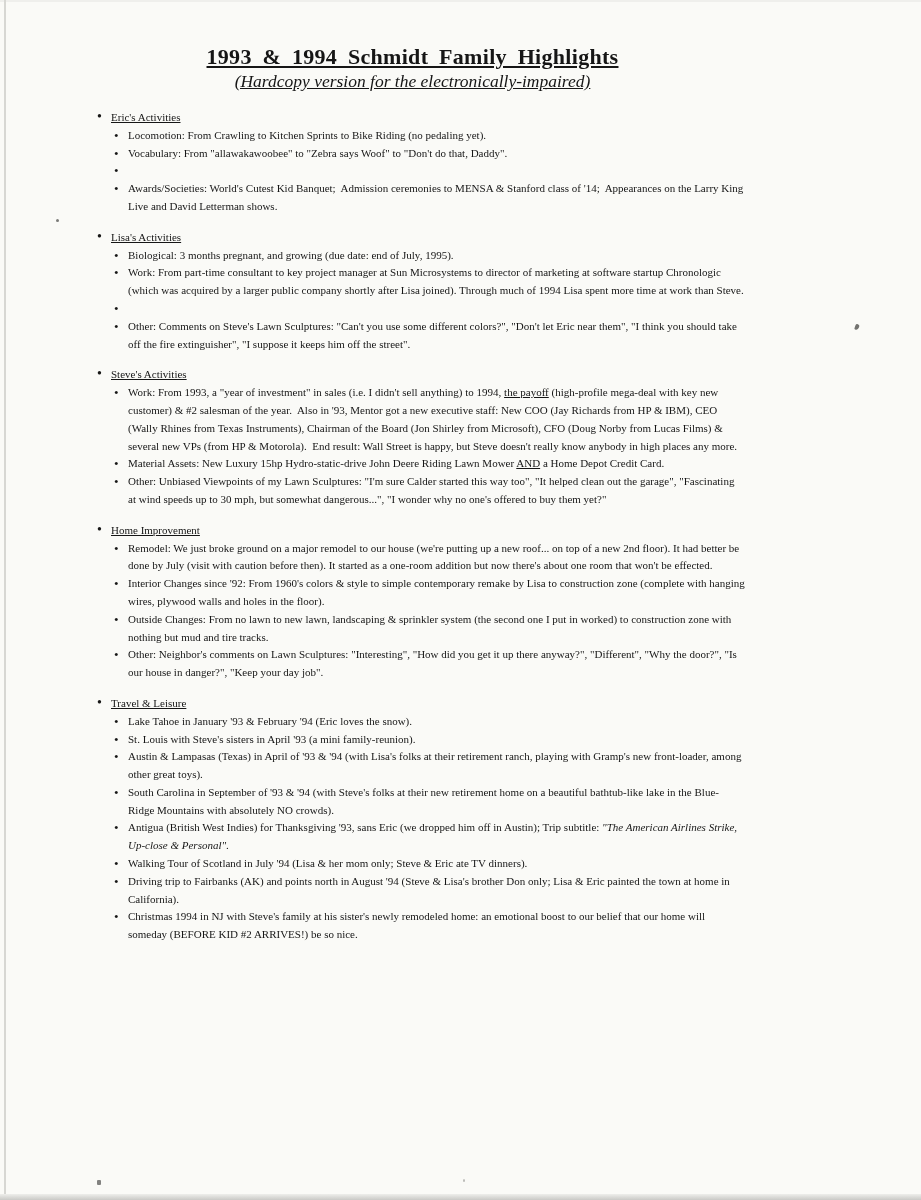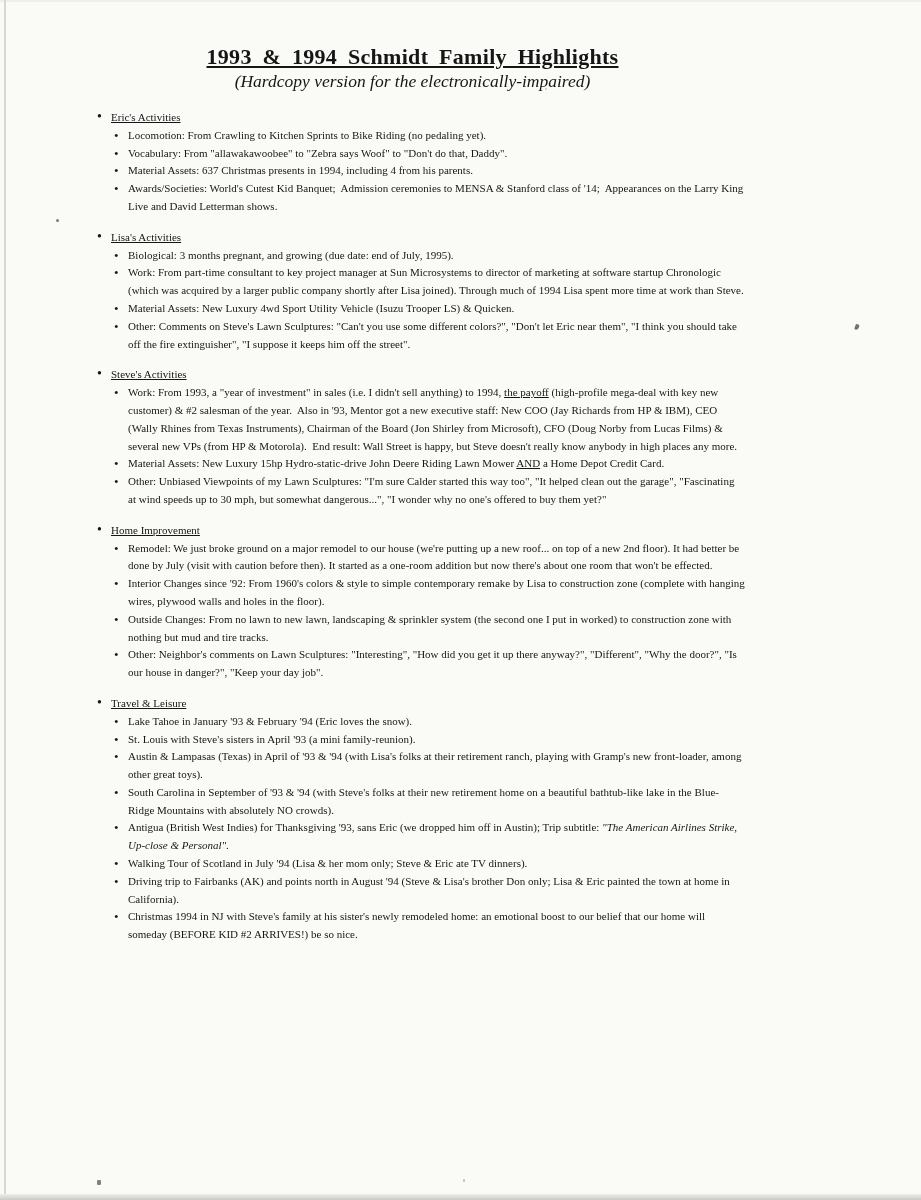--- a/index.html
+++ b/index.html
@@ -37,20 +37,21 @@
   .doc-title {
     display: inline-block;
     font-size: 22px; font-weight: bold;
     letter-spacing: 0.3px; word-spacing: 5px;
     text-decoration: underline;
     margin: 0;
   }
   .doc-subtitle {
     font-size: 17.5px; font-style: italic;
     margin: 1px 0 0 0;
+    text-decoration: underline;
   }
 
   .content { margin: 16px 80px 0 97px; }
 
   .section { margin-top: 12px; }
   .shead { display: flex; align-items: baseline; }
   .b1 {
     width: 14px; flex: 0 0 14px;
     font-size: 14px; line-height: 17.8px;
     text-align: left;
@@ -103,21 +104,20 @@
         <div class="item">
             <span class="b2">•</span>
             <div class="itext"><span>Locomotion: From Crawling to Kitchen Sprints to Bike Riding (no pedaling yet).</span></div>
           </div>
         <div class="item">
             <span class="b2">•</span>
             <div class="itext"><span>Vocabulary: From "allawakawoobee" to "Zebra says Woof" to "Don't do that, Daddy".</span></div>
           </div>
         <div class="item">
             <span class="b2">•</span>
-            <div class="itext"><span>Material Assets: 637 Christmas presents in 1994, including 4 from his parents.</span></div>
           </div>
         <div class="item">
             <span class="b2">•</span>
             <div class="itext"><span>Awards/Societies: World's Cutest Kid Banquet;  Admission ceremonies to MENSA &amp; Stanford class of '14;  Appearances on the Larry King Live and David Letterman shows.</span></div>
           </div>
       </div>
     </div>
 
     <div class="section">
       <div class="shead">
@@ -128,21 +128,20 @@
         <div class="item">
             <span class="b2">•</span>
             <div class="itext"><span>Biological: 3 months pregnant, and growing (due date: end of July, 1995).</span></div>
           </div>
         <div class="item">
             <span class="b2">•</span>
             <div class="itext"><span>Work: From part-time consultant to key project manager at Sun Microsystems to director of marketing at software startup Chronologic (which was acquired by a larger public company shortly after Lisa joined). Through much of 1994 Lisa spent more time at work than Steve.</span></div>
           </div>
         <div class="item">
             <span class="b2">•</span>
-            <div class="itext"><span>Material Assets: New Luxury 4wd Sport Utility Vehicle (Isuzu Trooper LS) &amp; Quicken.</span></div>
           </div>
         <div class="item">
             <span class="b2">•</span>
             <div class="itext"><span>Other: Comments on Steve's Lawn Sculptures: "Can't you use some different colors?", "Don't let Eric near them", "I think you should take off the fire extinguisher", "I suppose it keeps him off the street".</span></div>
           </div>
       </div>
     </div>
 
     <div class="section">
       <div class="shead">

